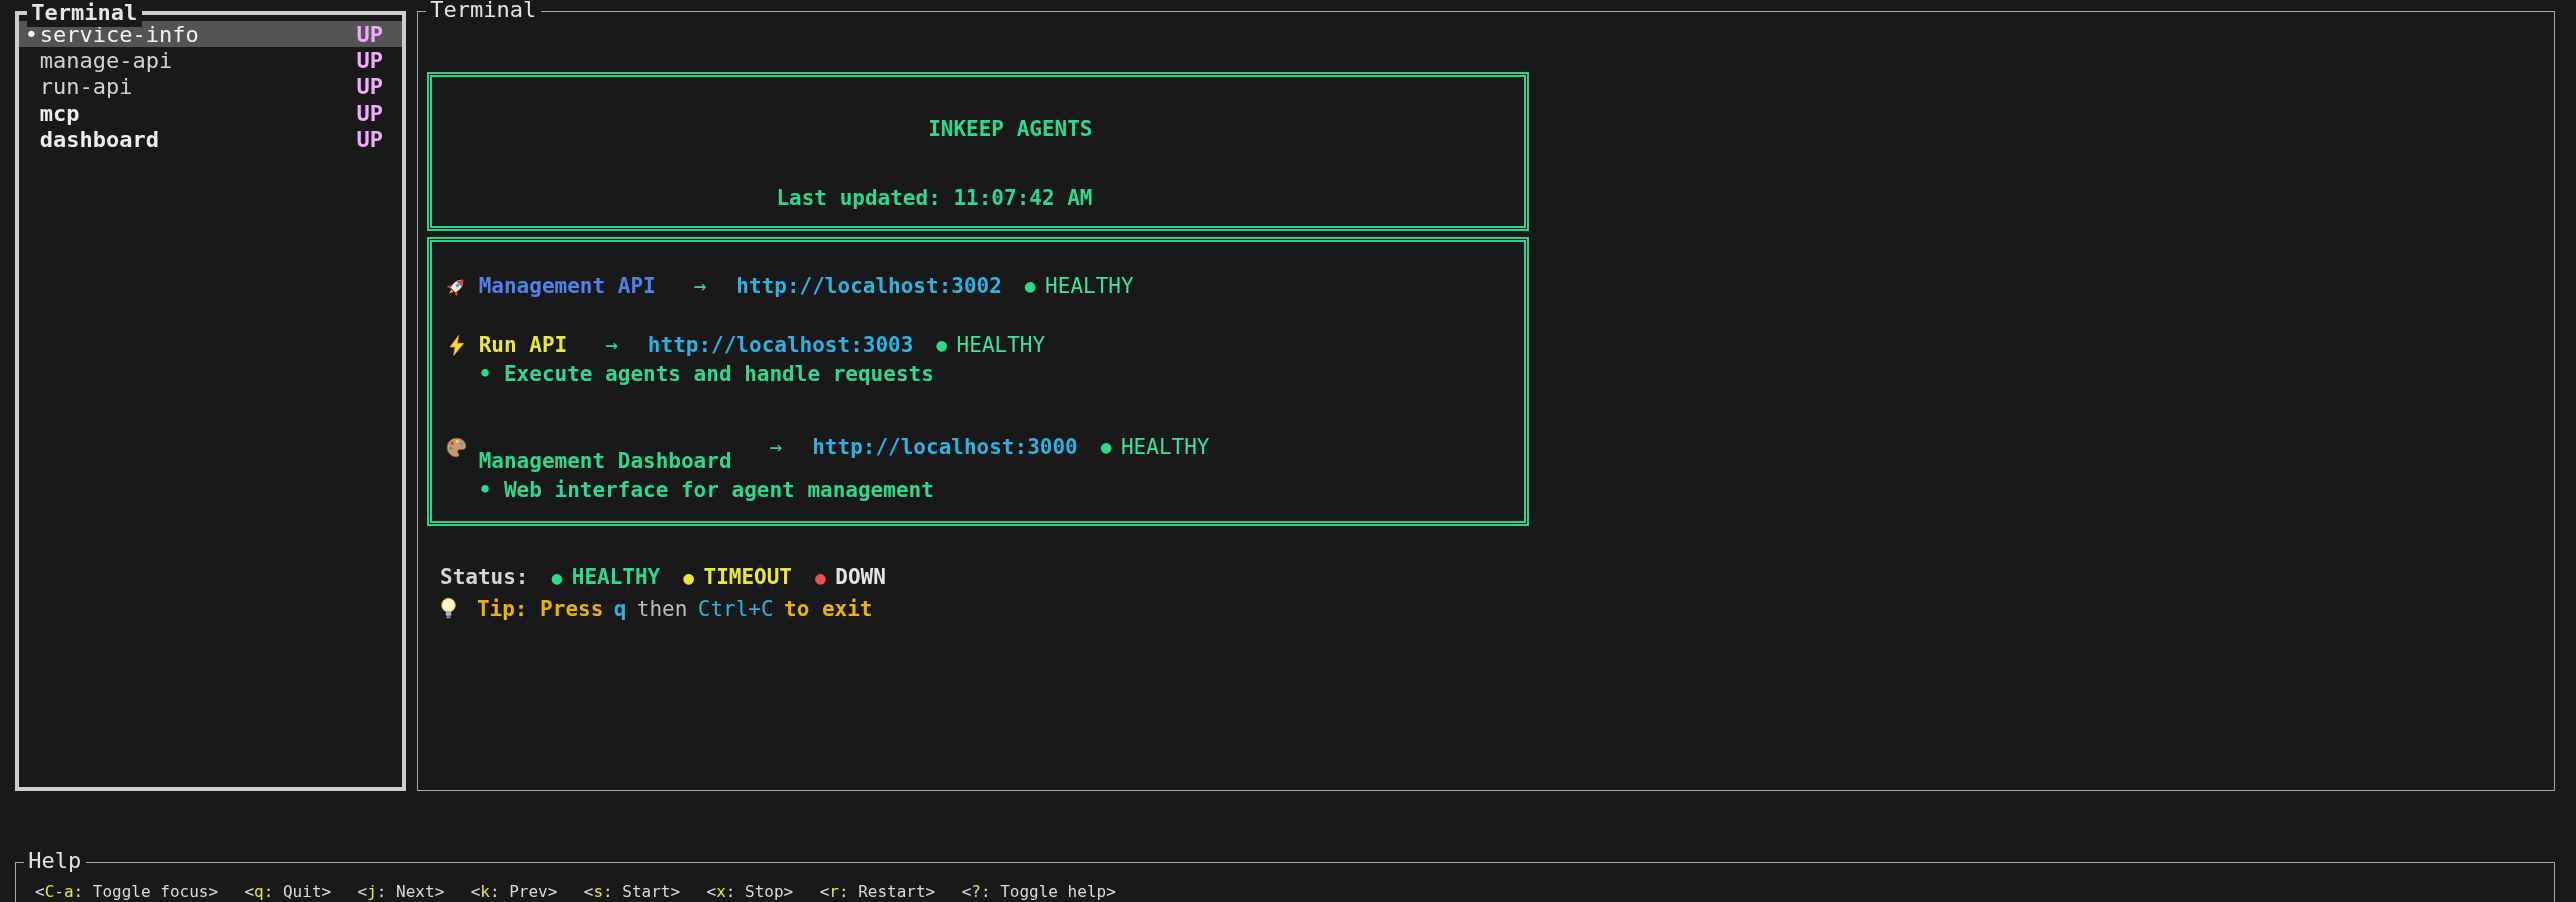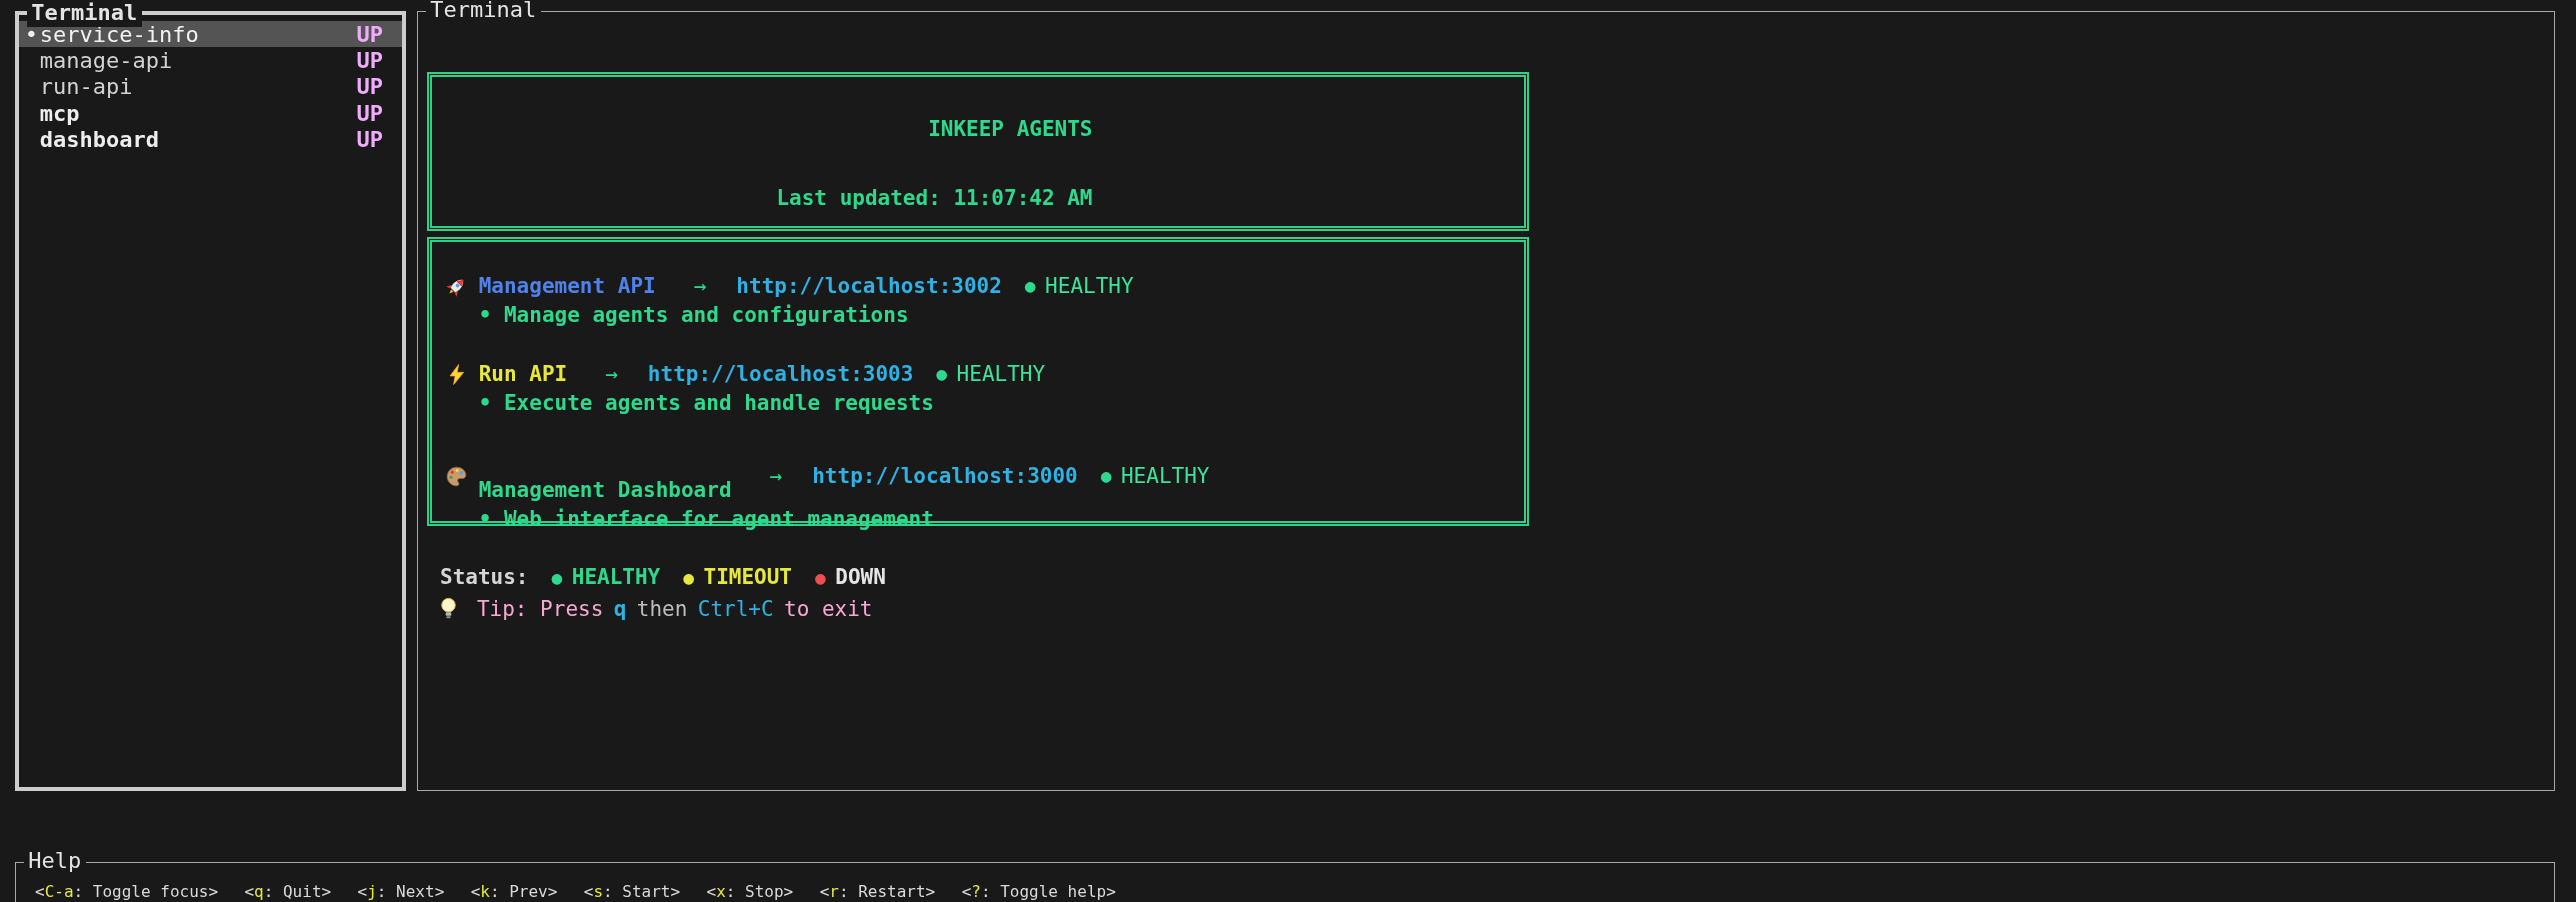--- a/index.html
+++ b/index.html
@@ -53,21 +53,21 @@
   .legend { position:absolute; left:22px; top:553px; display:flex; align-items:flex-start;
             font-size:21px; font-weight:bold; white-space:pre; }
   .legend-label { color:#d6d6d6; }
   .legend-item { display:inline-flex; align-items:center; margin-left:23px; }
   .legend-dot { font-size:18px; margin-right:9.4px; }
 
   .tip { position:absolute; left:19px; top:584px; display:flex; align-items:center;
          font-size:21px; white-space:pre; }
   .tip-icon { width:23px; height:24.6px; margin:0 15px 0 1.9px; display:inline-flex; align-items:center; }
   .tip-icon svg { width:19px; height:24.6px; }
-  .tip-strong { color:#f9a8d4; font-weight:normal; }
+  .tip-strong { color:#eab308; font-weight:bold; }
   .tip-key1 { color:#2fb1e3; font-weight:bold; margin:0 10.4px; }
   .tip-mid { color:#bdbdbd; font-weight:normal; }
   .tip-key2 { color:#2fb1e3; font-weight:normal; margin:0 10.4px; }
 
   
   .help { left:15px; top:862px; width:2540px; height:60px; border:1.9px solid #a8a8a8; }
   .help-items { display:flex; align-items:center; height:57px; padding-left:19px;
                 font-size:16px; color:#dadada; white-space:pre; }
   .help-item { margin-right:26.4px; }
   .hk { color:#e8e83c; }
@@ -133,21 +133,20 @@
               <path d="M13.5 24h5l-2.5 6z" fill="#ffb300"></path>
             </g>
               </svg>
           </span>
           <span class="svc-name" style="color: rgb(79, 130, 236);">Management API</span>
           <span class="svc-arrow">→</span>
           <span class="svc-url">http://localhost:3002</span>
           <span class="svc-dot">●</span>
           <span class="svc-status">HEALTHY</span>
         </div>
-        <div class="svc-desc">• Manage agents and configurations</div>
       </div>
 
       <div class="service">
         <div class="svc-line">
           <span class="svc-icon">
             <svg viewBox="0 0 32 32">
               <path d="M19 2 L7 18 h7 L12 30 L26 13 h-9 Z" fill="#fdd835" stroke="#f9a825" stroke-width="1"></path>
             </svg>
           </span>
           <span class="svc-name" style="color: rgb(232, 232, 60);">Run API</span>

